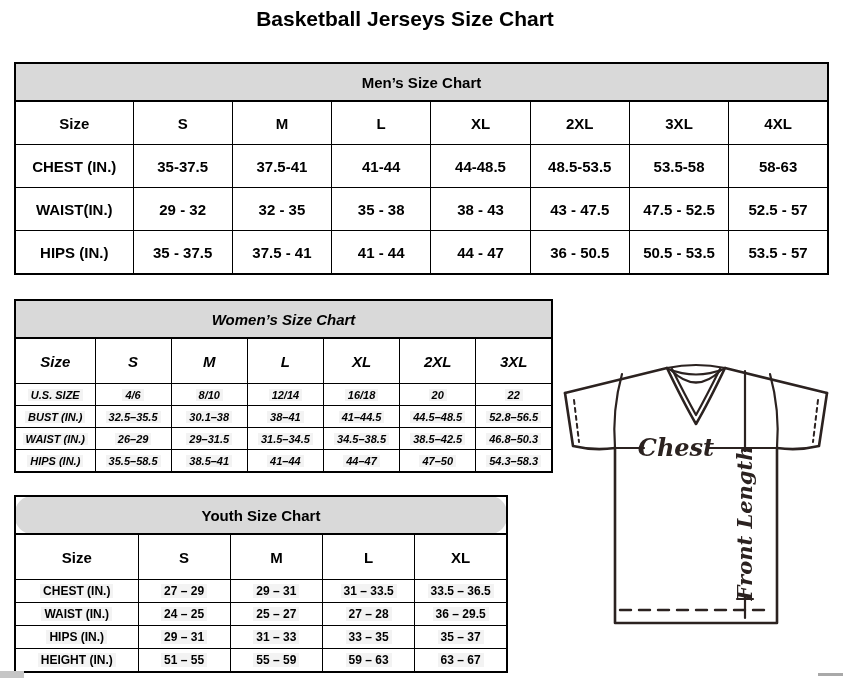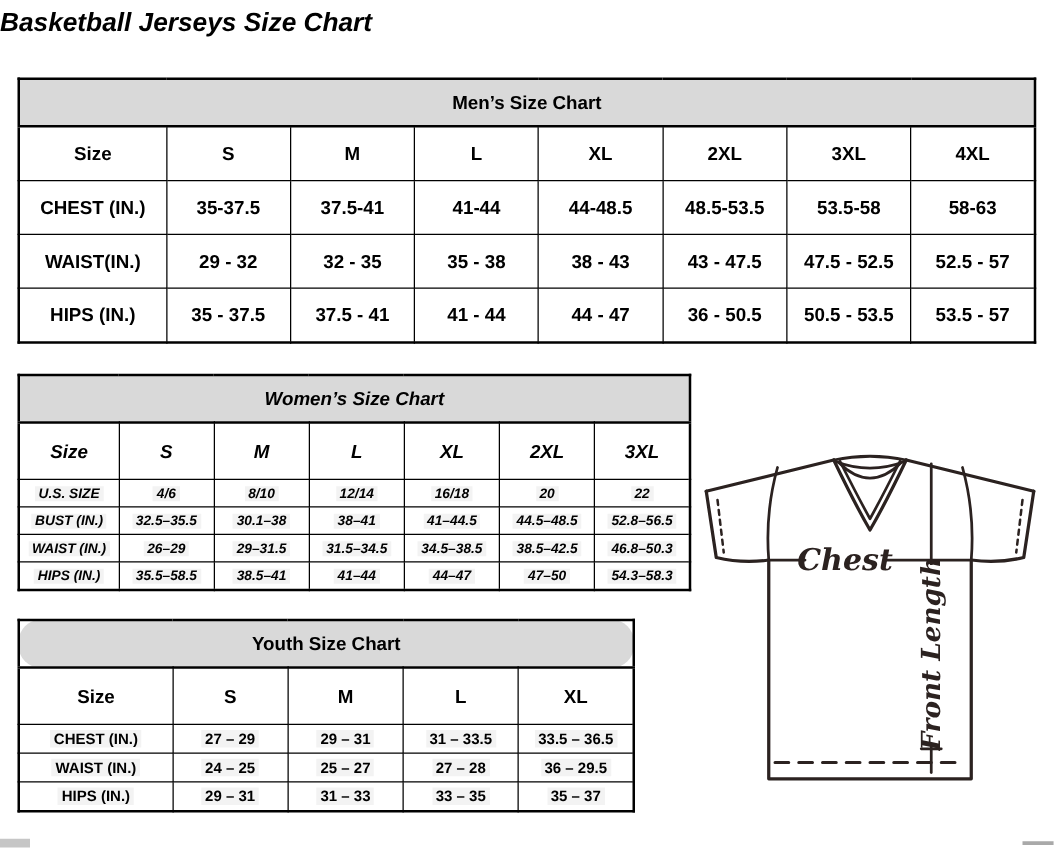--- a/index.html
+++ b/index.html
@@ -6,21 +6,21 @@
   body{
     width:843px;height:679px;
     background:#ffffff;
     font-family:"Liberation Sans",sans-serif;
     position:relative;
     overflow:hidden;
     color:#000;
   }
   .page-title{
     position:absolute;left:0;top:7px;width:810px;
-    text-align:left;font-size:21px;font-weight:bold;color:#000;font-style:italic;
+    text-align:center;font-size:21px;font-weight:bold;color:#000;
   }
   table.size-table{
     position:absolute;
     border-collapse:collapse;
     table-layout:fixed;
     border:2px solid #000;
     background:#fff;
   }
   table.size-table th, table.size-table td{
     border:1px solid #000;
@@ -234,20 +234,27 @@
         <td><span>27 – 28</span></td>
         <td><span>36 – 29.5</span></td>
       </tr>
       <tr>
         <th><span>HIPS (IN.)</span></th>
         <td><span>29 – 31</span></td>
         <td><span>31 – 33</span></td>
         <td><span>33 – 35</span></td>
         <td><span>35 – 37</span></td>
       </tr>
+      <tr>
+        <th><span>HEIGHT (IN.)</span></th>
+        <td><span>51 – 55</span></td>
+        <td><span>55 – 59</span></td>
+        <td><span>59 – 63</span></td>
+        <td><span>63 – 67</span></td>
+      </tr>
     </tbody>
   </table>
 
 <div class="jersey-wrap">
   <svg viewBox="0 0 278 272" xmlns="http://www.w3.org/2000/svg">
     <g fill="none" stroke="#2b2220" stroke-width="2.6" stroke-linecap="round" stroke-linejoin="round">
 
       <path d="M109,10 L7,35"></path>
       <path d="M167,10 L269,35"></path>
 

